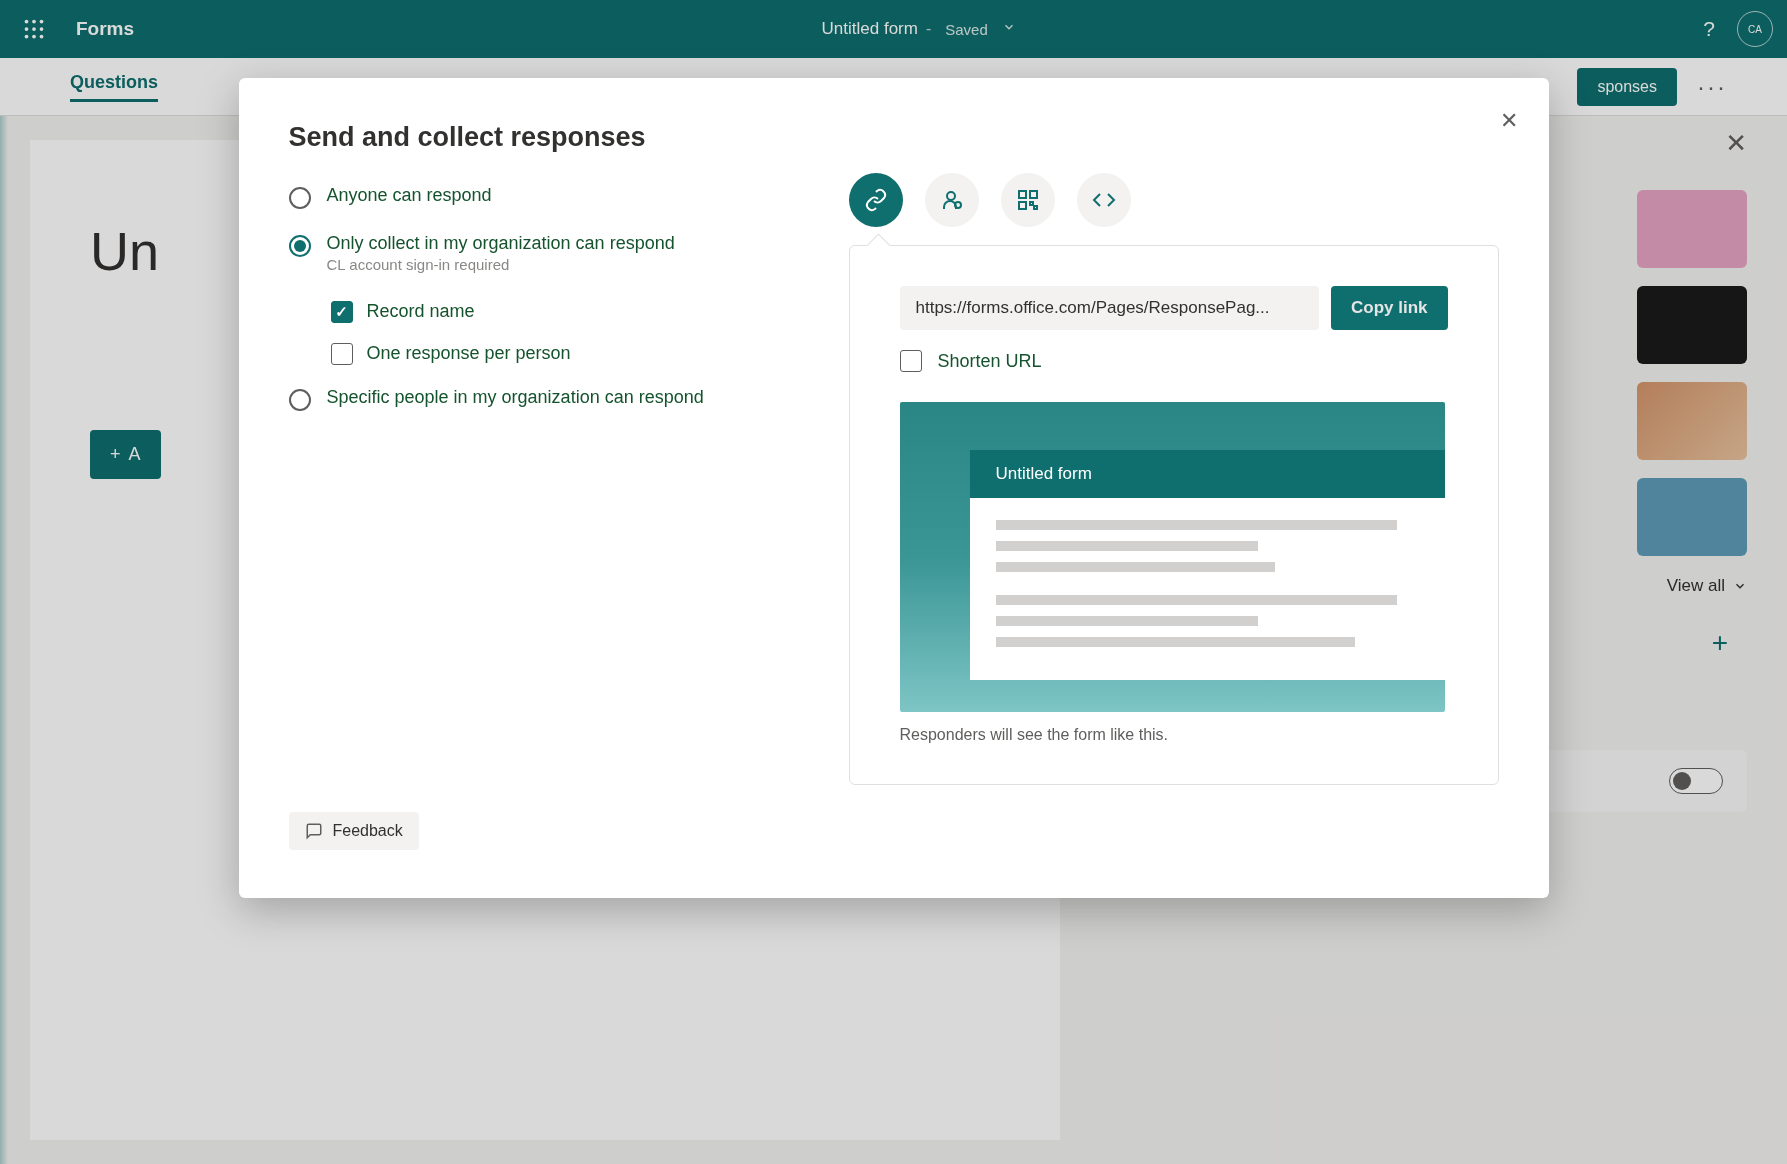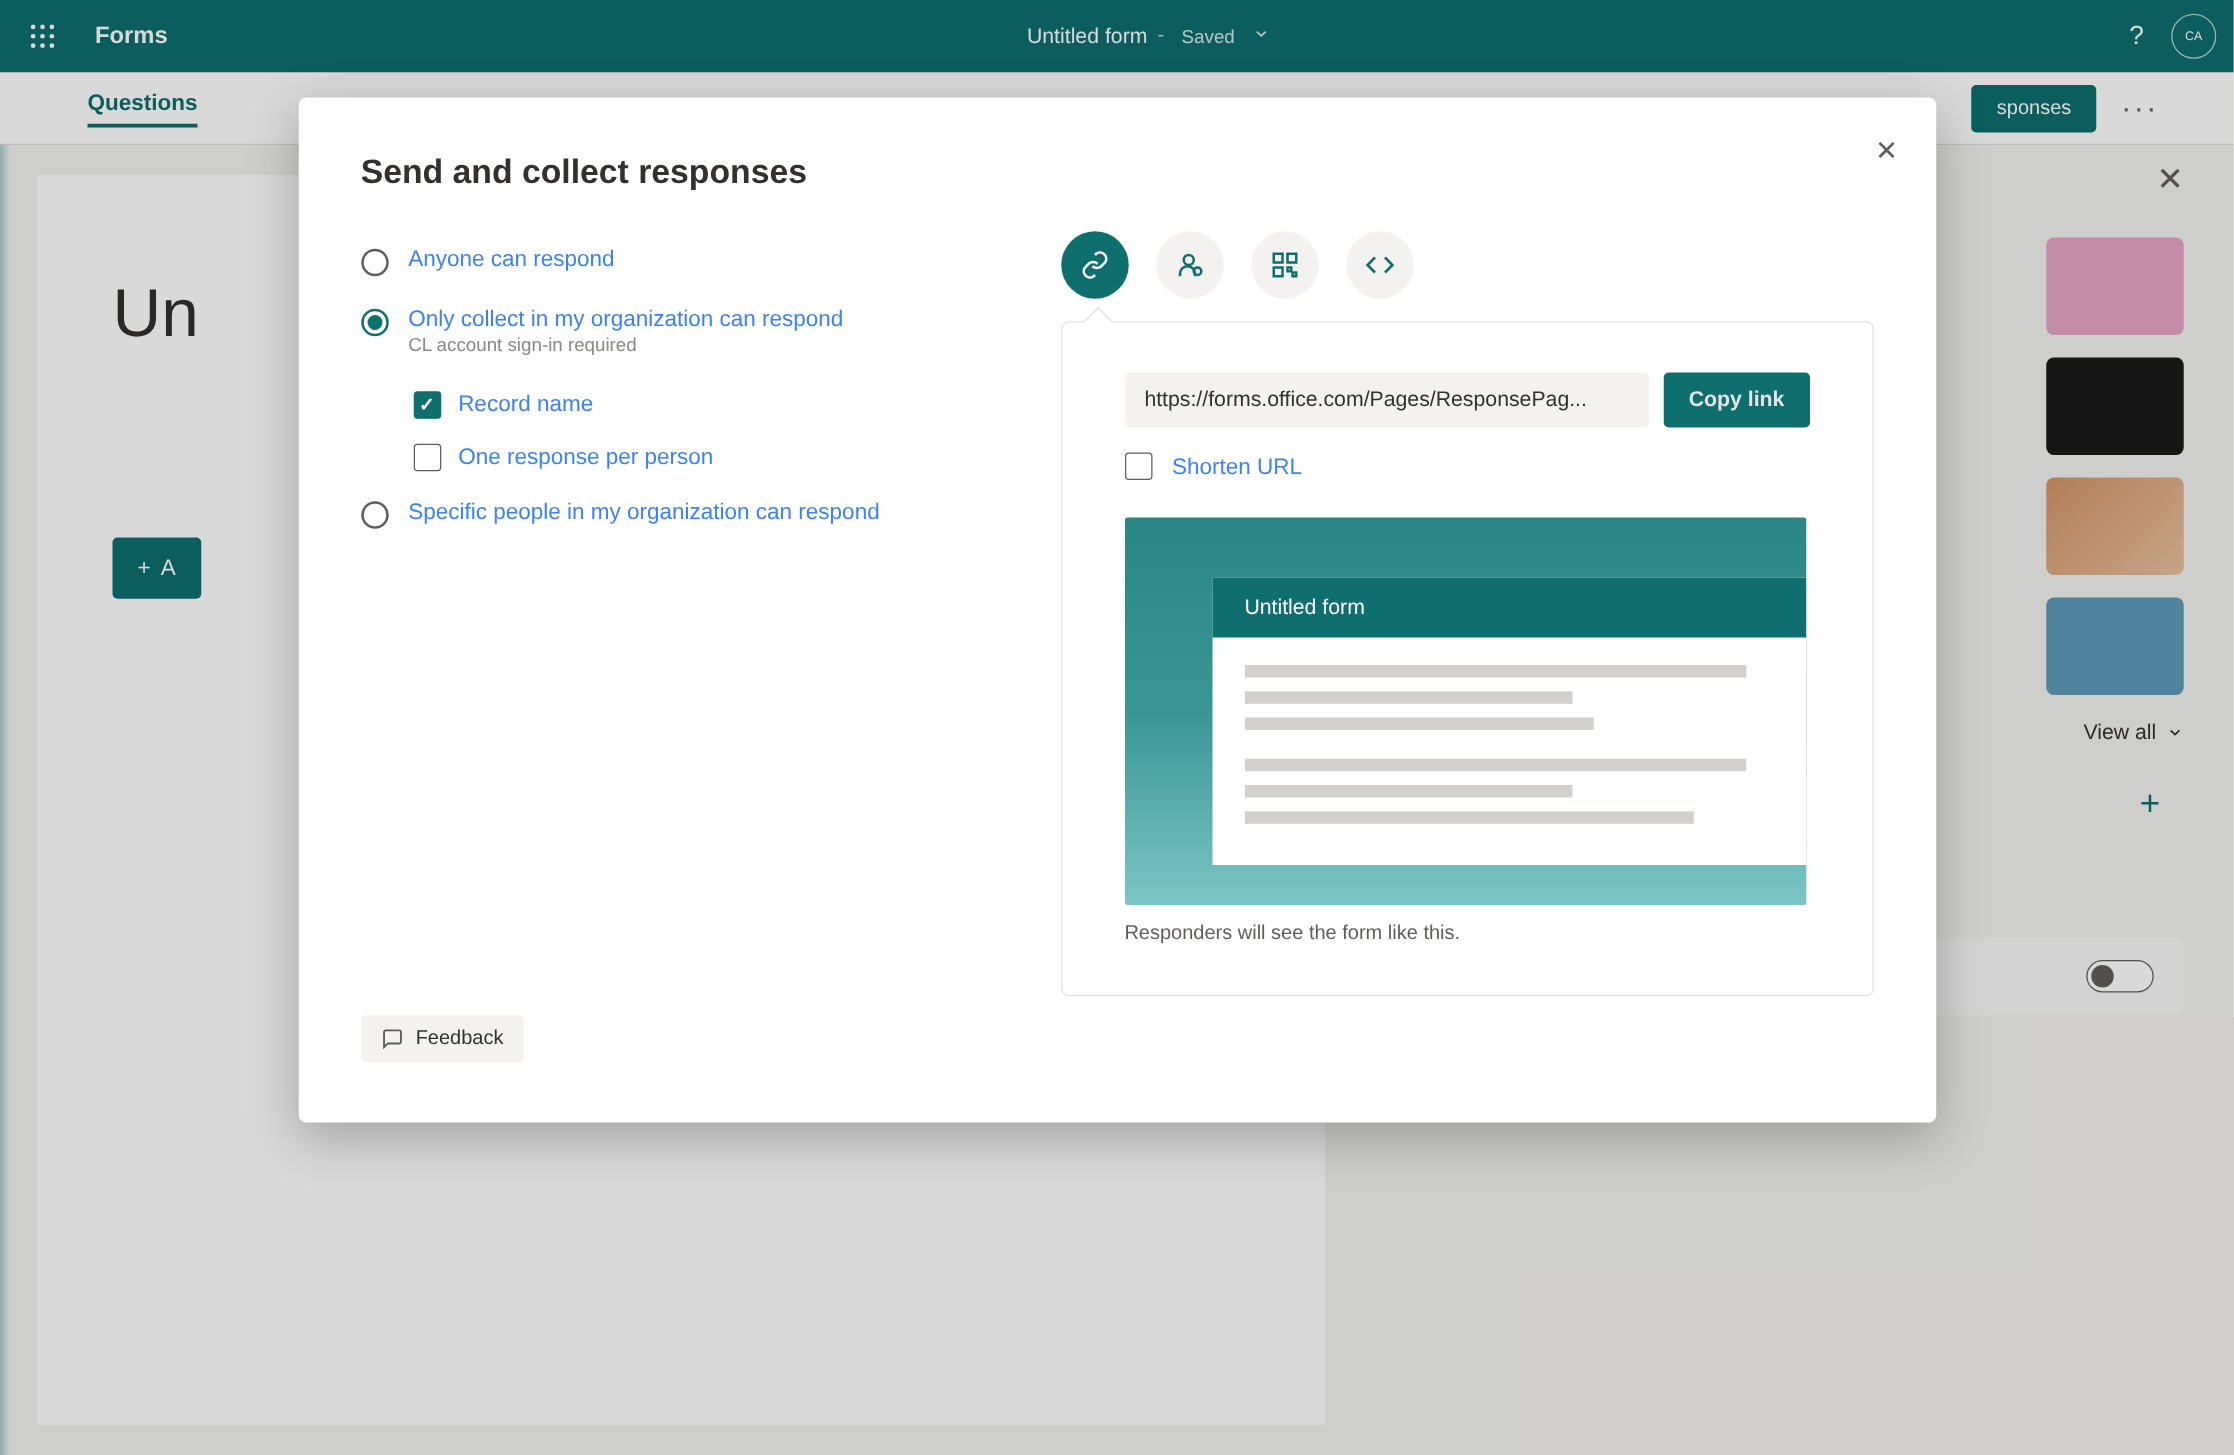--- a/index.html
+++ b/index.html
@@ -43,30 +43,30 @@
 .view-all { display: flex; align-items: center; gap: 8px; font-size: 17px; color: #323130; margin-top: 20px; justify-content: flex-end; cursor: pointer; }
 .add-tile { width: 54px; height: 54px; border-radius: 6px; background: #f3f2f1; display: flex; align-items: center; justify-content: center; font-size: 28px; color: #0f6e6e; margin-left: auto; margin-top: 20px; cursor: pointer; }
 .bg-music-row { display: flex; align-items: center; justify-content: space-between; background: #f8f8f8; border-radius: 6px; padding: 18px 24px; margin-top: 80px; font-size: 18px; color: #323130; }
 .toggle { width: 54px; height: 26px; border-radius: 20px; background: #fff; border: 1px solid #605e5c; position: relative; cursor: pointer; }
 .toggle::after { content: ''; width: 18px; height: 18px; background: #605e5c; border-radius: 50%; position: absolute; left: 3px; top: 3px; }
 
 
 .modal-overlay { position: absolute; inset: 0; background: rgba(0,0,0,.15); display: flex; align-items: flex-start; justify-content: center; padding-top: 78px; z-index: 100; }
 .modal { background: #fff; width: 1310px; border-radius: 6px; box-shadow: 0 12px 40px rgba(0,0,0,.25); padding: 44px 50px; position: relative; min-height: 820px; }
 .modal-close { position: absolute; right: 30px; top: 30px; font-size: 22px; color: #605e5c; cursor: pointer; }
-.modal-title { font-size: 27px; font-weight: 600; color: #323130; margin-bottom: 32px; }
+.modal-title { font-size: 27px; font-weight: 600; color: #323130; margin-bottom: 20px; }
 .modal-body { display: flex; gap: 40px; }
 .left-col { width: 520px; }
 .right-col { flex: 1; }
 
 .radio-row { display: flex; align-items: flex-start; gap: 16px; padding: 12px 0; cursor: pointer; }
 .radio { width: 22px; height: 22px; border: 2px solid #605e5c; border-radius: 50%; flex-shrink: 0; margin-top: 2px; position: relative; }
 .radio.selected { border-color: #0f6e6e; }
 .radio.selected::after { content: ''; position: absolute; inset: 3px; background: #0f6e6e; border-radius: 50%; }
-.radio-label { font-size: 18px; color: #3b82f6; }
+.radio-label { font-size: 18px; color: #14532d; }
 .radio-sub { font-size: 15px; color: #8a8886; margin-top: 2px; }
 .sub-options { margin-left: 42px; margin-top: 6px; }
 .check-row { display: flex; gap: 14px; padding: 10px 0; cursor: pointer; }
 .checkbox { width: 22px; height: 22px; border: 1.5px solid #605e5c; border-radius: 3px; display: flex; align-items: center; justify-content: center; }
 .checkbox.checked { background: #0f6e6e; border-color: #0f6e6e; }
 .checkbox.checked::after { content: '✓'; color: #fff; font-size: 15px; font-weight: bold; }
 
 
 .share-tabs { display: flex; gap: 22px; margin-bottom: 18px; }
 .share-tab { width: 54px; height: 54px; border-radius: 50%; display: flex; align-items: center; justify-content: center; background: #f3f2f1; cursor: pointer; }

